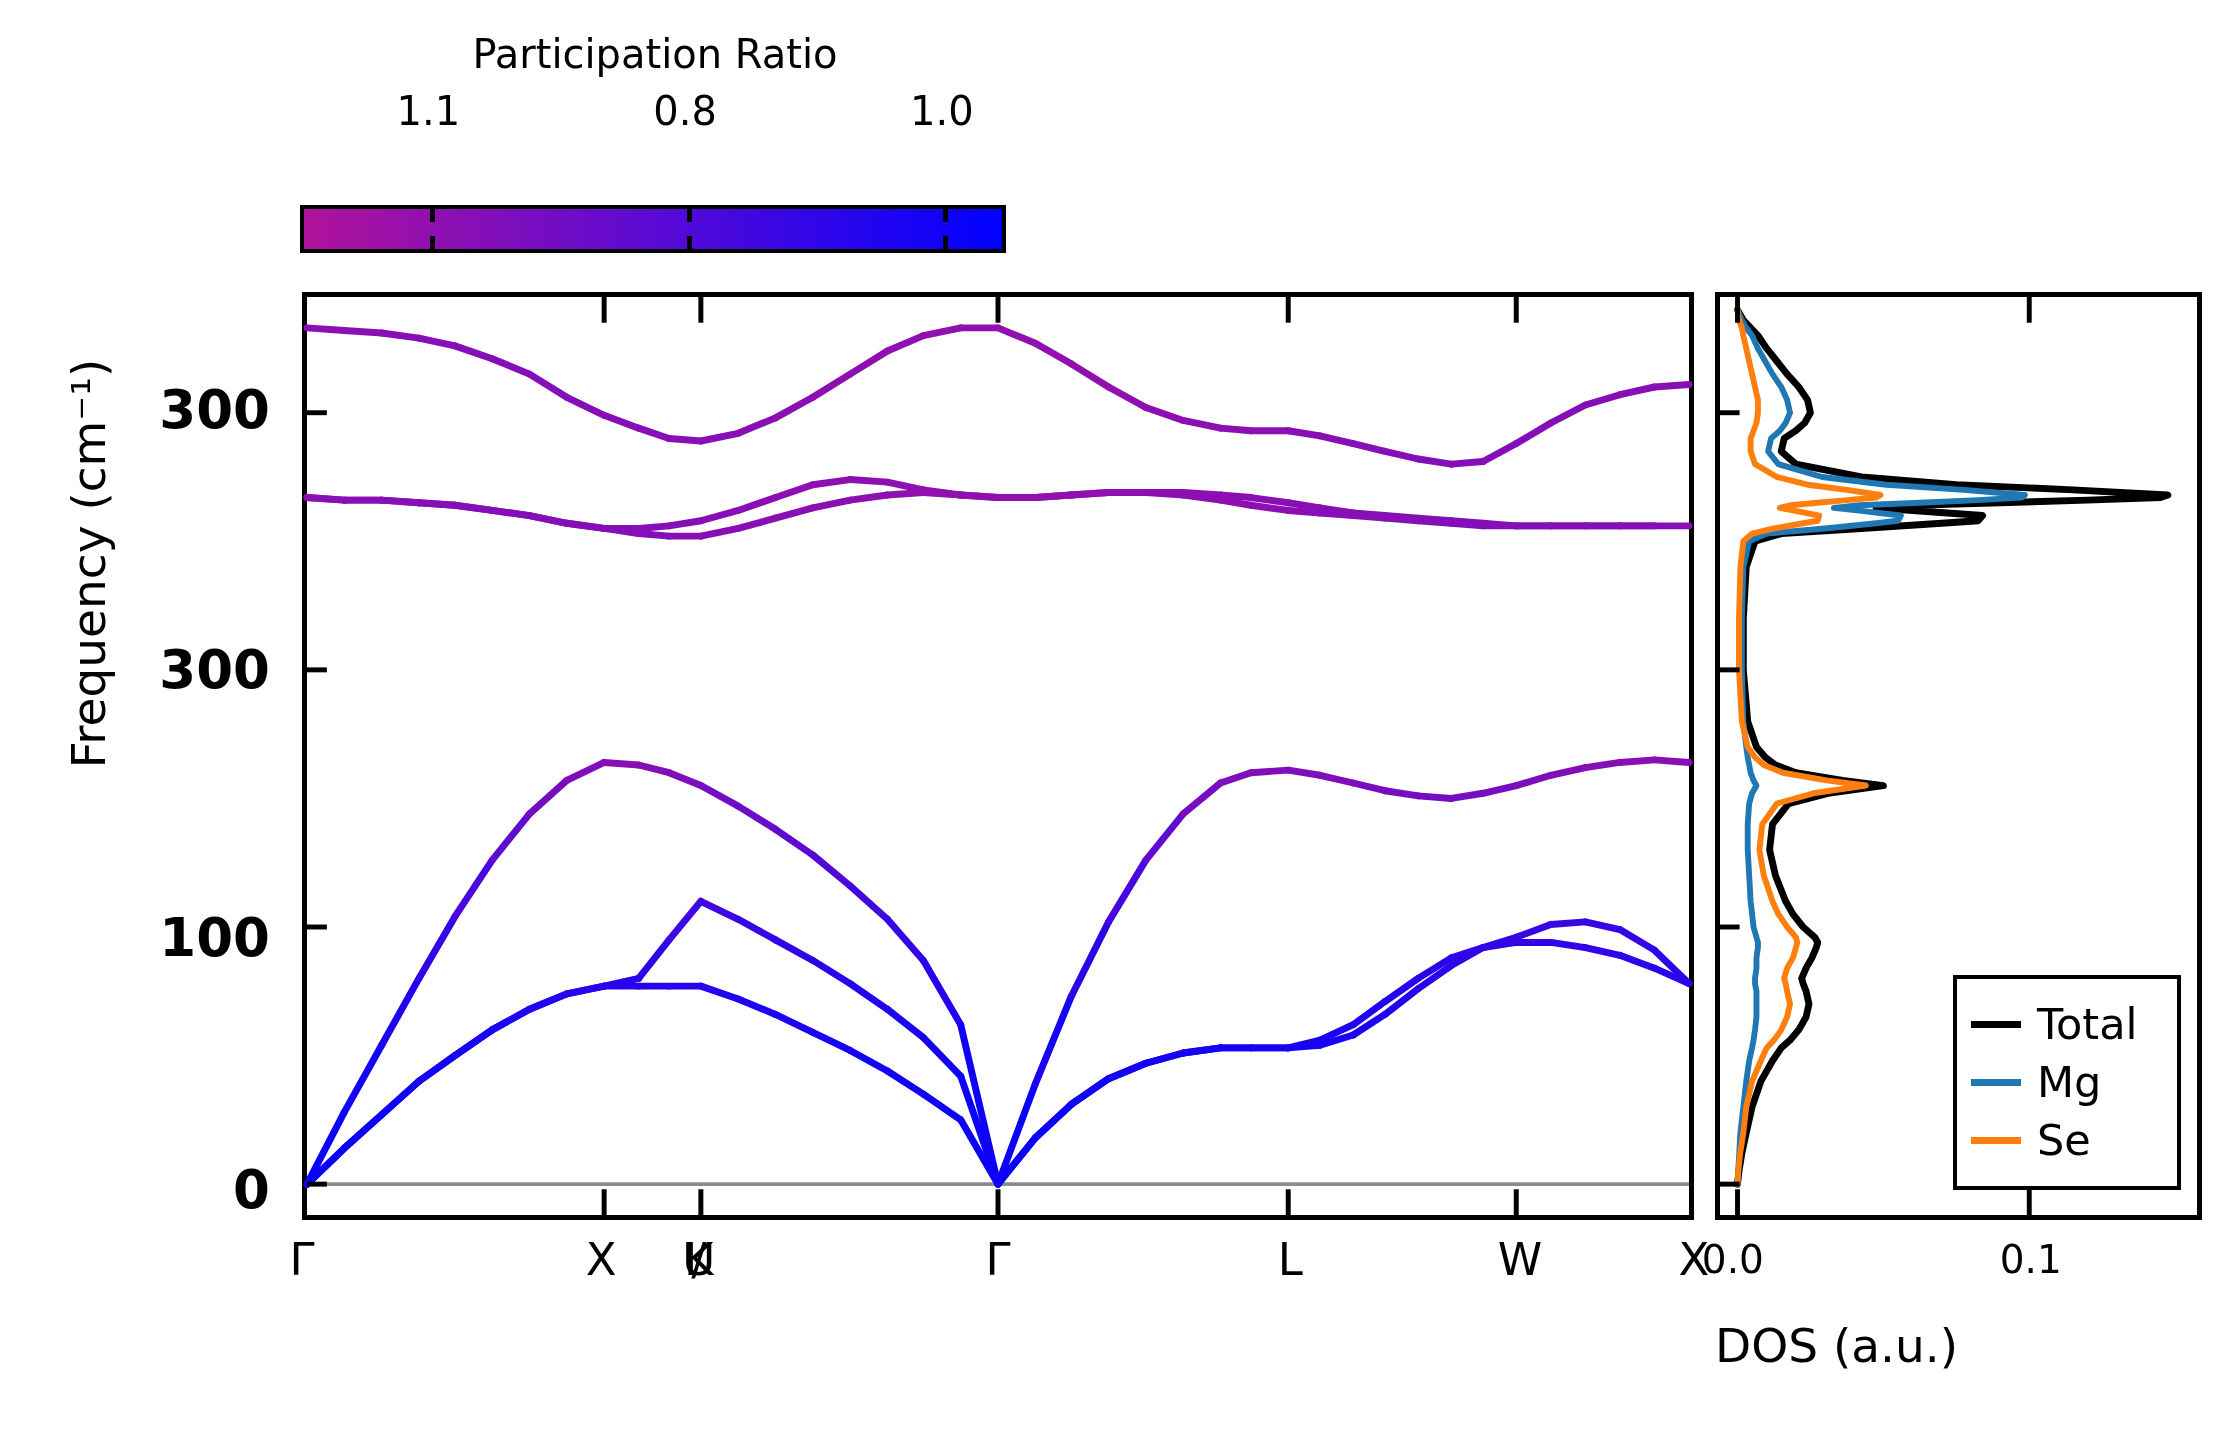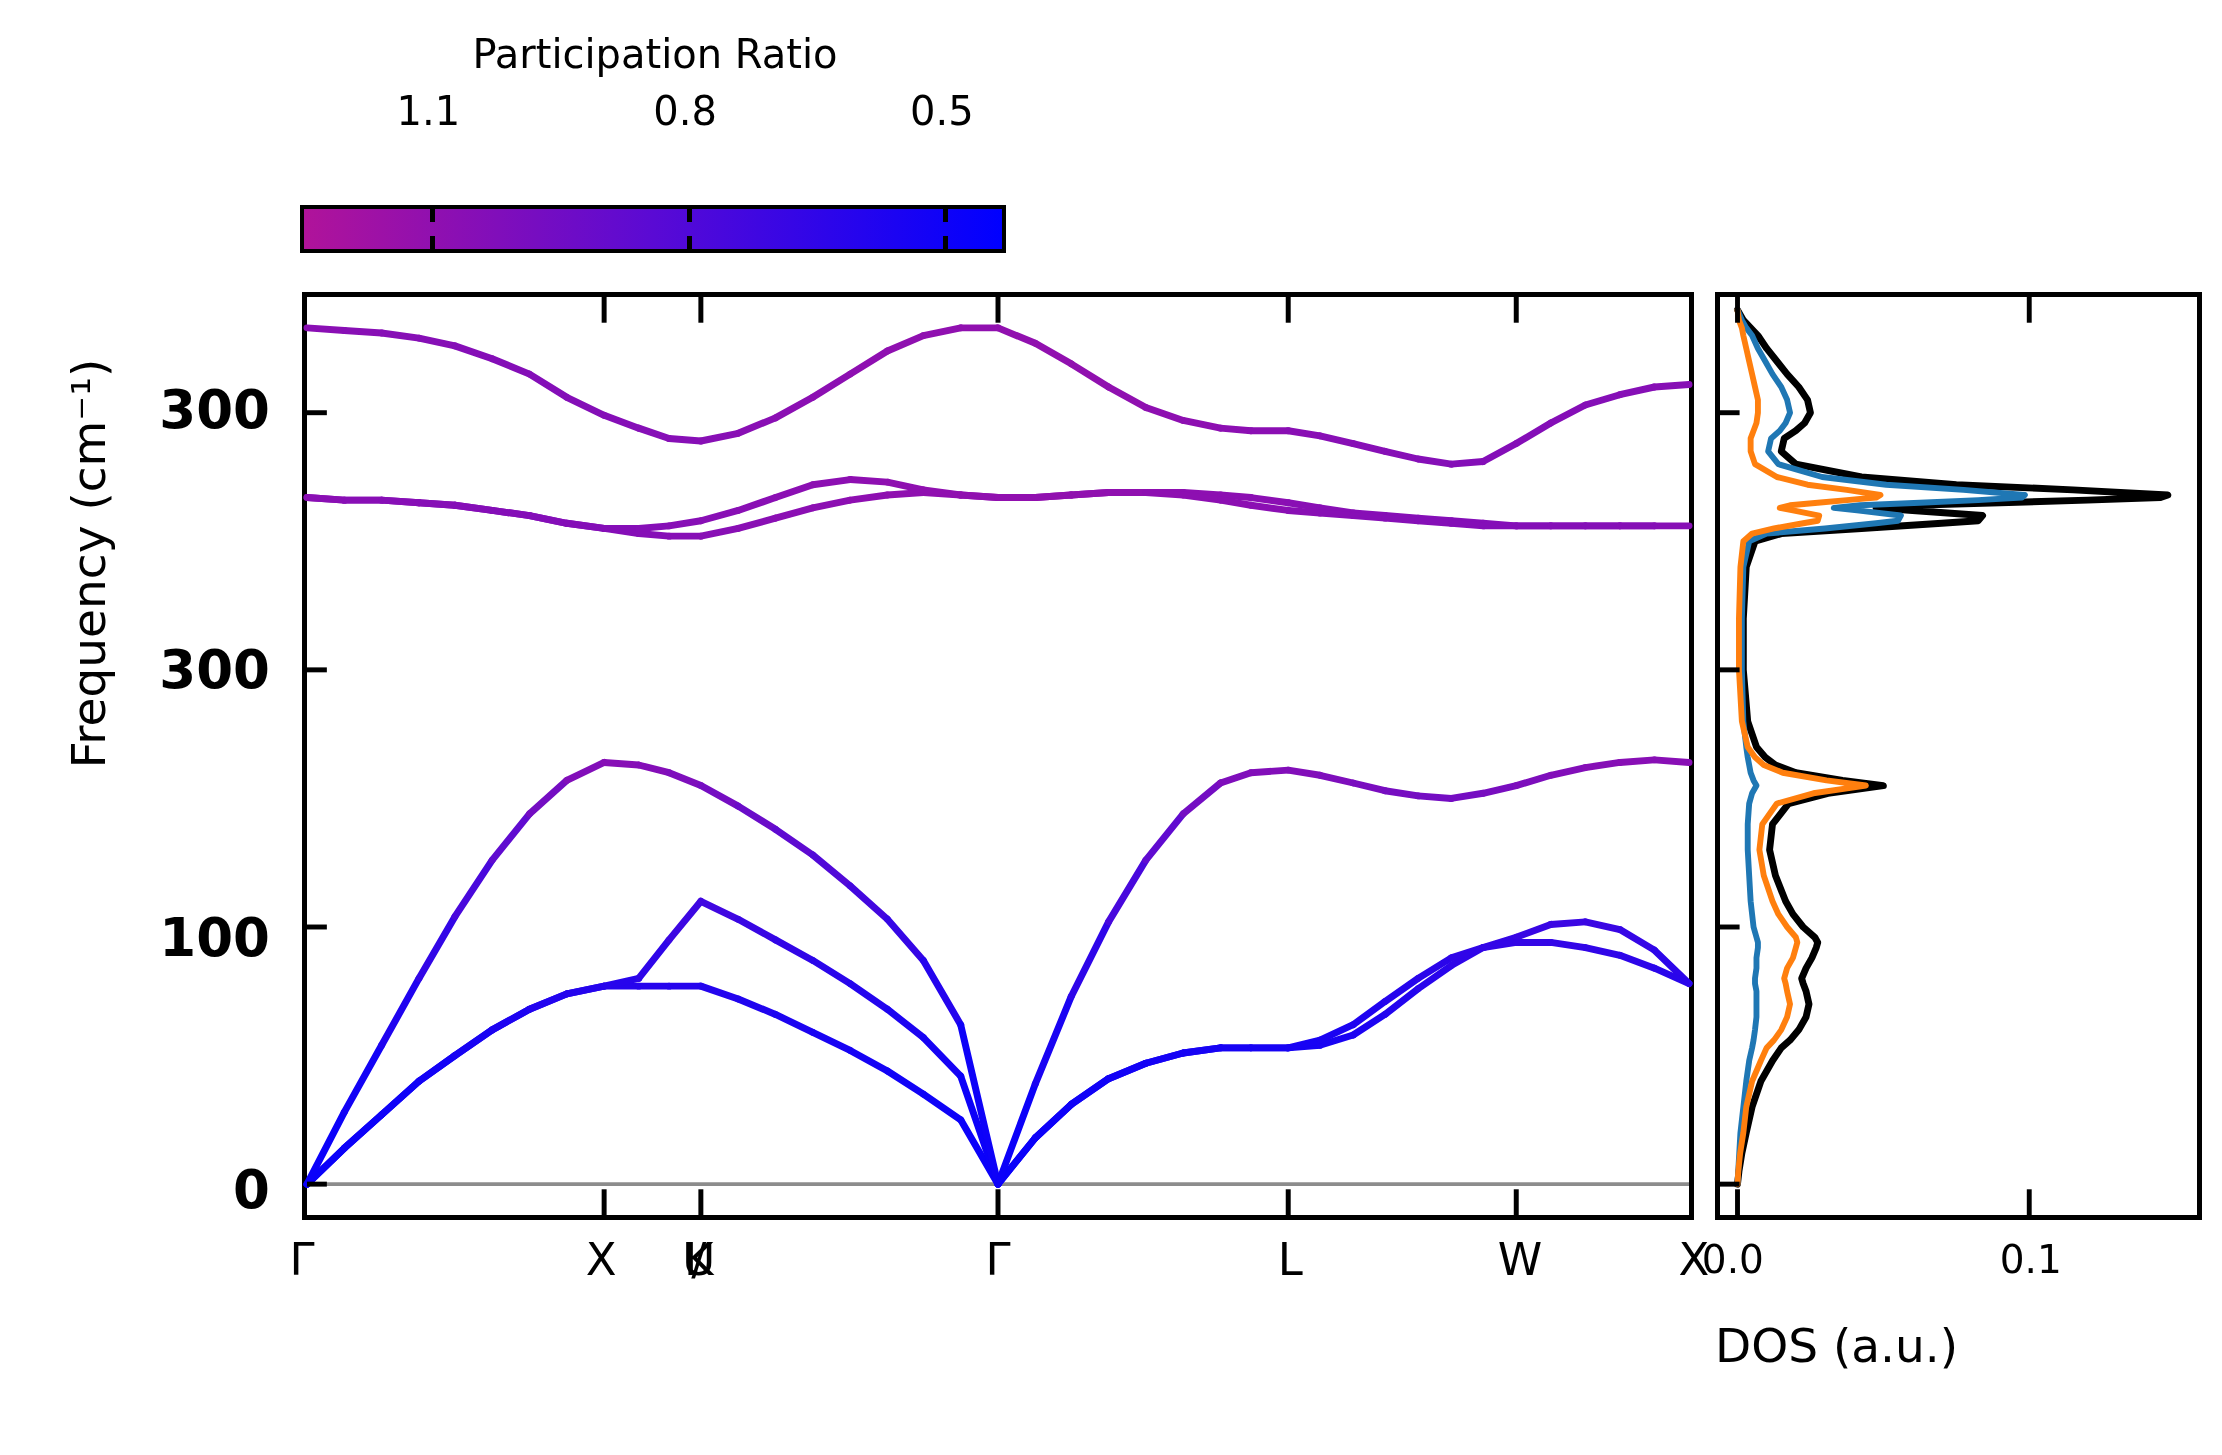--- a/index.html
+++ b/index.html
@@ -62,21 +62,21 @@
 </style>
 </head>
 <body>
 
 <div class="fig">
 
   <div id="cbar-title">Participation Ratio</div>
   <div id="cbar-ticklabels">
       <span style="left: 128.364px;">1.1</span>
       <span style="left: 385.091px;">0.8</span>
-      <span style="left: 641.818px;">0.5</span>
+      <span style="left: 641.818px;">1.0</span>
     </div>
   <div id="cbar-box">
     <div id="cbar-grad" style="background: linear-gradient(to right, rgb(176, 19, 154) 0%, rgb(90, 10, 212) 50%, rgb(0, 0, 255) 100%);"></div>
   <div class="cbar-tick t" style="left: 125.864px;"></div>
       <div class="cbar-tick b" style="left: 125.864px;"></div>
       <div class="cbar-tick t" style="left: 382.591px;"></div>
       <div class="cbar-tick b" style="left: 382.591px;"></div>
       <div class="cbar-tick t" style="left: 639.318px;"></div>
       <div class="cbar-tick b" style="left: 639.318px;"></div>
     </div>
@@ -374,14 +374,28 @@
         <line x1="0" x2="20" y1="116.97478991596643" y2="116.97478991596643" stroke="#000" stroke-width="5"></line>
       </svg>
   </div>
 
   <div id="dos-xticklabels">
       <span style="left: 17.8716px;">0.0</span>
       <span style="left: 315.731px;">0.1</span>
     </div>
   <div id="dos-xlabel">DOS (a.u.)</div>
 
+  <div id="dos-legend">
+      <div class="leg-row">
+        <div class="leg-line" style="background: rgb(0, 0, 0);"></div>
+        <div class="leg-txt">Total</div>
+      </div>
+      <div class="leg-row">
+        <div class="leg-line" style="background: rgb(31, 119, 180);"></div>
+        <div class="leg-txt">Mg</div>
+      </div>
+      <div class="leg-row">
+        <div class="leg-line" style="background: rgb(255, 127, 14);"></div>
+        <div class="leg-txt">Se</div>
+      </div>
+    </div>
 
 </div>
 
 </body></html>

